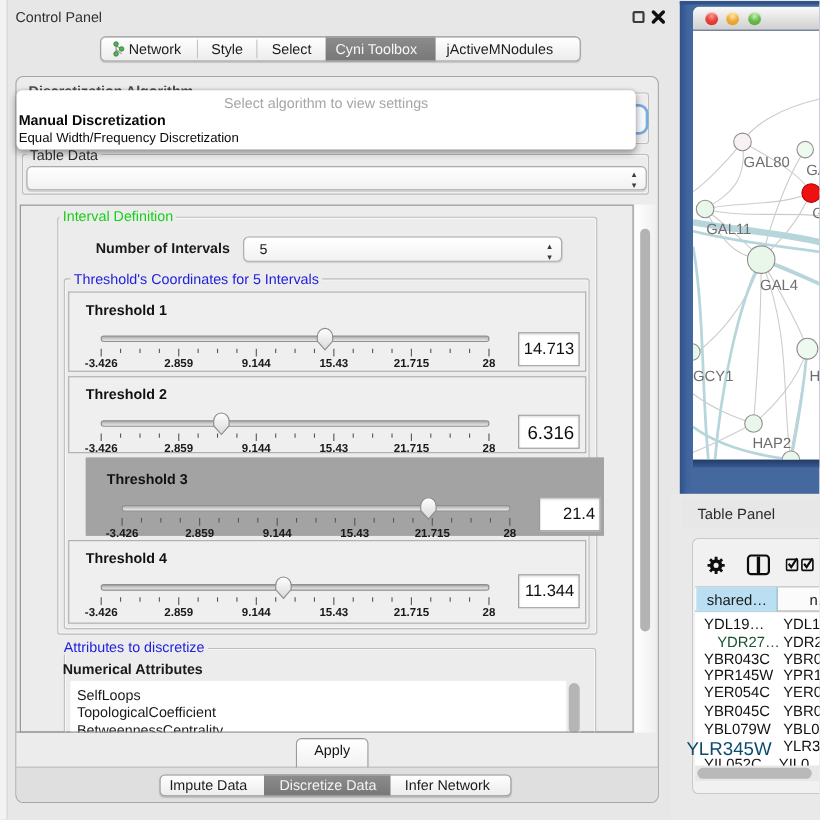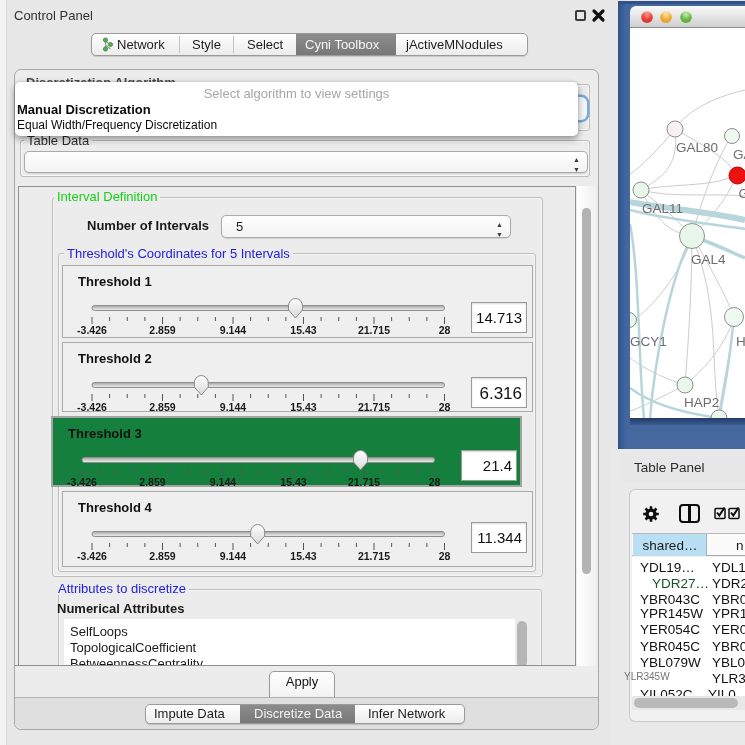--- a/index.html
+++ b/index.html
@@ -158,21 +158,21 @@
       <text x="99.5" y="68" font-size="10.5" font-weight="bold" fill="#1a1a1a" text-anchor="middle" font-family="Liberation Sans, sans-serif">2.859</text>
       <text x="170.0" y="68" font-size="10.5" font-weight="bold" fill="#1a1a1a" text-anchor="middle" font-family="Liberation Sans, sans-serif">9.144</text>
       <text x="240.5" y="68" font-size="10.5" font-weight="bold" fill="#1a1a1a" text-anchor="middle" font-family="Liberation Sans, sans-serif">15.43</text>
       <text x="311.0" y="68" font-size="10.5" font-weight="bold" fill="#1a1a1a" text-anchor="middle" font-family="Liberation Sans, sans-serif">21.715</text>
       <text x="381.5" y="68" font-size="10.5" font-weight="bold" fill="#1a1a1a" text-anchor="middle" font-family="Liberation Sans, sans-serif">28</text>
     <path d="M131.27 40 a7 7.5 0 0 1 14 0 l0 4 l-7 8 l-7 -8 z" fill="url(#thg2)" stroke="#8a8a8a" stroke-width="1"></path>
   </svg>
   <div class="abs" style="left:408px;top:34px;width:56px;height:31px;background:#fff;border:1px solid #9a9a9a;box-shadow:inset 0 1px 2px rgba(0,0,0,0.15);"></div>
   <div class="abs" style="left:408px;top:41px;width:51px;text-align:right;font-size:17px;color:#111;">6.316</div>
 </div>
-<div class="abs" style="left:51px;top:416px;width:471px;height:71px;background:#15803d;border:2px solid #a3a3a3;">
+<div class="abs" style="left:78px;top:416px;width:471px;height:71px;background:#a3a3a3;border:4px solid #a3a3a3;">
   <div class="abs" style="left:15px;top:8px;font-size:13px;font-weight:bold;color:#111;">Threshold 3</div>
   <svg class="abs" style="left:0;top:0" width="471" height="71" viewBox="0 0 471 71">
     <defs>
         <linearGradient id="thg3" x1="0" y1="0" x2="0" y2="1">
           <stop offset="0" stop-color="#ffffff"></stop>
           <stop offset="1" stop-color="#d8d8d8"></stop>
         </linearGradient>
       </defs>
     <rect x="29" y="39.5" width="352.5" height="5" rx="2.5" fill="url(#trg)" stroke="#8f8f8f" stroke-width="1"></rect>
     <path d="M29.00 51 v7" stroke="#555" stroke-width="1"></path>
@@ -384,18 +384,18 @@
 <div class="abs" style="left:640px;top:592.2px;font-size:13.5px;color:#111;">YBR043C</div>
 <div class="abs" style="left:712px;top:592.2px;font-size:13.5px;color:#111;">YBR0</div>
 <div class="abs" style="left:640px;top:606.3000000000001px;font-size:13.5px;color:#111;">YPR145W</div>
 <div class="abs" style="left:712px;top:606.3000000000001px;font-size:13.5px;color:#111;">YPR1</div>
 <div class="abs" style="left:640px;top:622.4000000000001px;font-size:13.5px;color:#111;">YER054C</div>
 <div class="abs" style="left:712px;top:622.4000000000001px;font-size:13.5px;color:#111;">YER0</div>
 <div class="abs" style="left:640px;top:638.5000000000001px;font-size:13.5px;color:#111;">YBR045C</div>
 <div class="abs" style="left:712px;top:638.5000000000001px;font-size:13.5px;color:#111;">YBR0</div>
 <div class="abs" style="left:640px;top:654.6000000000001px;font-size:13.5px;color:#111;">YBL079W</div>
 <div class="abs" style="left:712px;top:654.6000000000001px;font-size:13.5px;color:#111;">YBL0</div>
-<div class="abs" style="left:624px;top:670.7000000000002px;font-size:10px;color:#737373;">YLR345W</div>
+<div class="abs" style="left:624px;top:670.7000000000002px;font-size:17px;color:#0c4a6e;">YLR345W</div>
 <div class="abs" style="left:712px;top:670.7000000000002px;font-size:13.5px;color:#111;">YLR3</div>
 <div class="abs" style="left:640px;top:686.8000000000002px;font-size:13.5px;color:#111;">YIL052C</div>
 <div class="abs" style="left:708px;top:686.8000000000002px;font-size:13.5px;color:#111;text-decoration:underline;">YIL0</div>
 <div class="abs" style="left:632px;top:696px;width:113px;height:14px;background:#e8e8e8;"></div>
 <div class="abs" style="left:634px;top:698px;width:104px;height:10px;background:#b9b9b9;border-radius:5px;"></div>
 
 </body></html>

